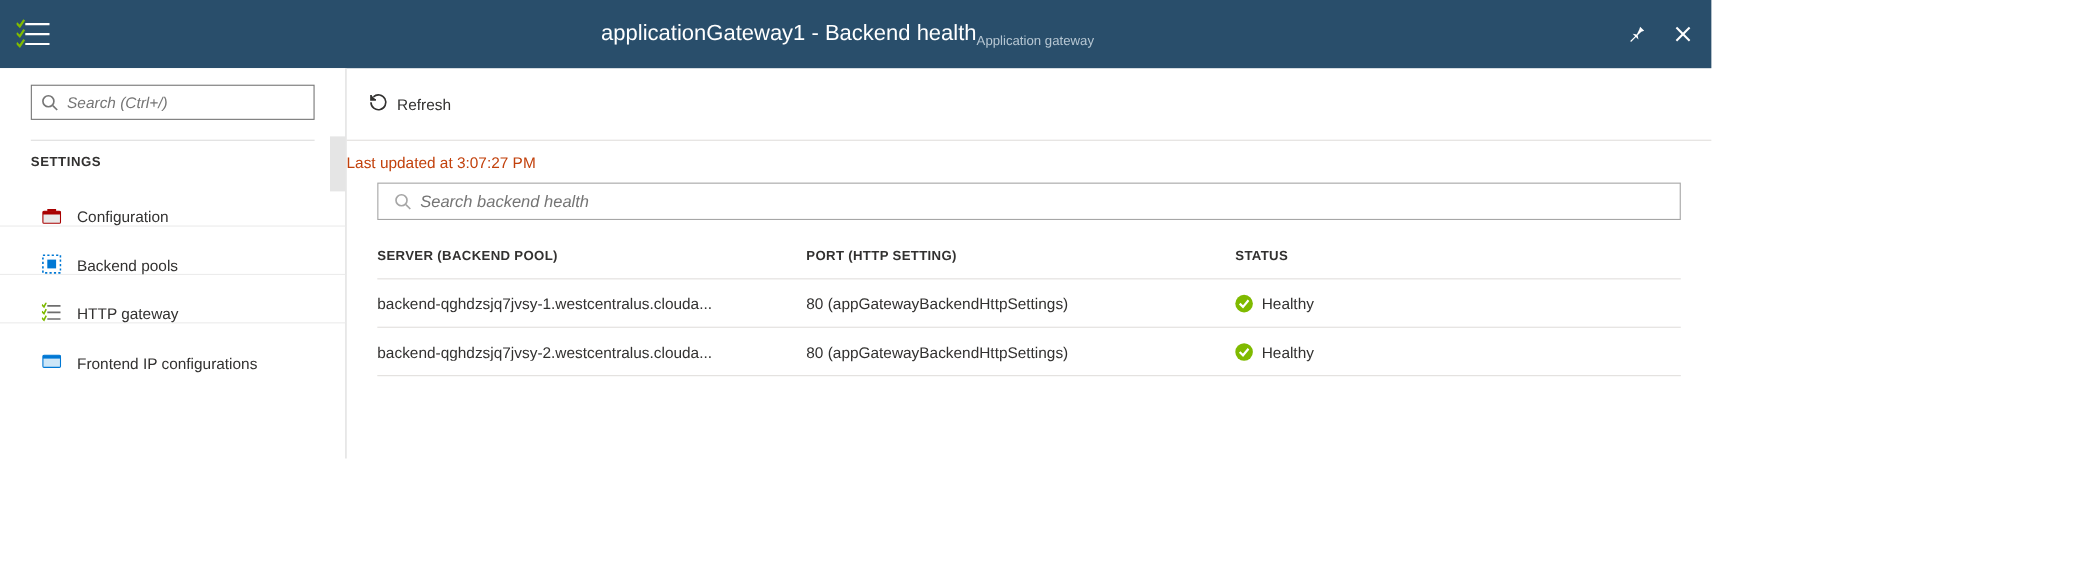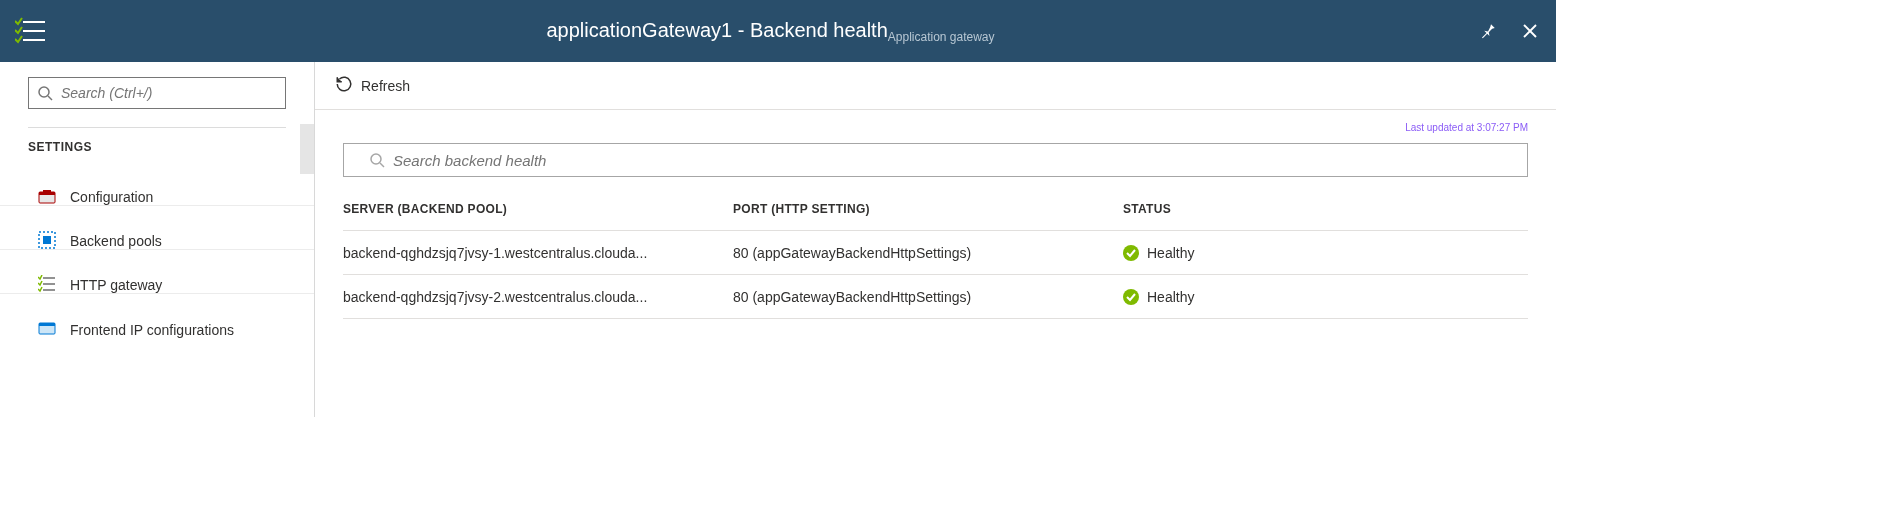--- a/index.html
+++ b/index.html
@@ -88,47 +88,46 @@
     align-items: flex-end;
     height: 44px;
     padding: 0 28px 0 38px;
     cursor: pointer;
     border-bottom: 1px solid #ececec;
     color: #323130;
   }
   .sidebar-item .si-icon { width: 18px; height: 18px; margin-right: 14px; flex-shrink: 0; display:flex; align-items:center; justify-content:center;}
   .main { flex: 1; display: flex; flex-direction: column; }
   .toolbar {
-    height: 48px;
+    height: 66px;
     border-bottom: 1px solid #e1dfdd;
     display: flex;
     align-items: center;
     padding: 16px 20px;
   }
   .refresh-btn {
     display: flex;
     align-items: center;
     gap: 8px;
     cursor: pointer;
     color: #323130;
     font-size: 14px;
   }
   .last-updated {
-    text-align: right;
     padding: 12px 28px 0 0;
-    font-size: 10px;
-    color: #8b5cf6;
+    font-size: 14px;
+    color: #c2410c;
   }
   .content-search {
     margin: 10px 28px 10px 28px;
     height: 34px;
     border: 1px solid #a6a6a6;
     display: flex;
     align-items: center;
-    padding: 0 25px;
+    padding: 0 14px;
   }
   .content-search input {
     border: none;
     outline: none;
     flex: 1;
     font-size: 15px;
     font-style: italic;
     color: #767676;
     background: transparent;
   }

